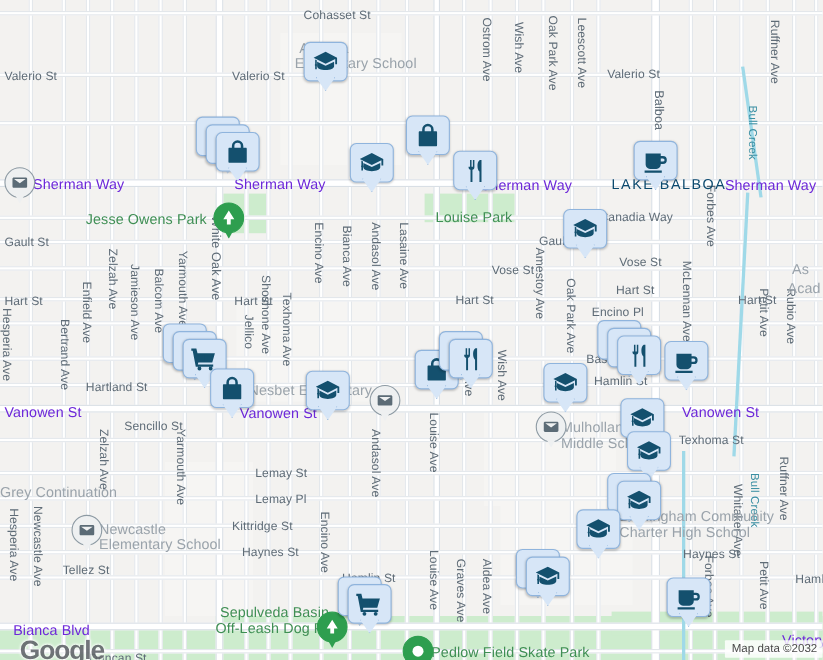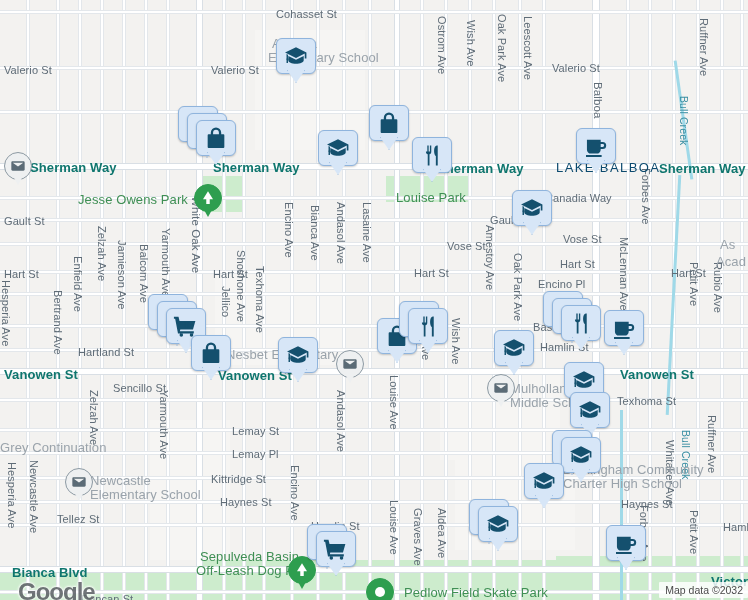--- a/index.html
+++ b/index.html
@@ -17,21 +17,21 @@
   .parkpoly{position:absolute;background:#cdeccd;}
   .rd-h{position:absolute;background:#ffffff;border-top:1px solid #e3e7eb;border-bottom:1px solid #e3e7eb;}
   .rd-v{position:absolute;background:#ffffff;border-left:1px solid #e3e7eb;border-right:1px solid #e3e7eb;}
   .art-h{position:absolute;background:#ffffff;border-top:1px solid #d9dfe5;border-bottom:1px solid #d9dfe5;}
   .art-v{position:absolute;background:#ffffff;border-left:1px solid #d9dfe5;border-right:1px solid #d9dfe5;}
 
   
   .lbl{position:absolute;white-space:nowrap;color:#5b6670;
        font-size:11px;letter-spacing:.1px;}
   .lbl.street{color:#5f6c77;}
-  .lbl.major{color:#0f766e;font-size:13px;font-weight:bold;}
+  .lbl.major{color:#6d28d9;font-size:13px;}
   .lbl.place{color:#9aa3ab;font-size:13px;}
   .lbl.parkbig{color:#3f8f54;font-size:13px;}
   .lbl.hood{color:#0c4a6e;font-size:13px;letter-spacing:1.4px;}
   .lbl.creek{color:#3b8fa3;font-size:11px;}
   .vert{transform-origin:left top;}
 
   
   .pin{position:absolute;width:40px;height:44px;}
   .pin .body{
     position:absolute;left:0;top:0;width:40px;height:36px;
@@ -256,21 +256,21 @@
       <div class="lbl parkbig" style="left: 396px; top: 190px;">Louise Park</div>
       <div class="lbl place" style="left: 510px; top: 381px;">Mulholland</div>
       <div class="lbl place" style="left: 510px; top: 395px;">Middle School</div>
       <div class="lbl place" style="left: 563px; top: 462px;">Birmingham Community</div>
       <div class="lbl place" style="left: 563px; top: 476px;">Charter High School</div>
       <div class="lbl place" style="left: 90px; top: 473px;">Newcastle</div>
       <div class="lbl place" style="left: 90px; top: 487px;">Elementary School</div>
       <div class="lbl place" style="left: 0px; top: 440px;">Grey Continuation</div>
       <div class="lbl parkbig" style="left: 200px; top: 549px;">Sepulveda Basin</div>
       <div class="lbl parkbig" style="left: 196px; top: 563px;">Off-Leash Dog Park</div>
-      <div class="lbl parkbig" style="left: 404px; top: 585px;">Pedlow Field Skate Park</div>
+      <div class="lbl parkbig" style="left: 392px; top: 585px;">Pedlow Field Skate Park</div>
       <div class="lbl place" style="left: 226px; top: 347px;">Nesbet Elementary</div>
       <div class="lbl place" style="left: 720px; top: 237px;">As</div>
       <div class="lbl place" style="left: 716px; top: 254px; text-align: center;">Acad</div>
     </div>
   <div id="hoodlabels">
       <div class="lbl hood" style="left: 556px; top: 160px;">LAKE BALBOA</div>
     </div>
 
   <div id="pois">
       <div class="pin stack" style="left: 178px; top: 106px; z-index: 98;">

